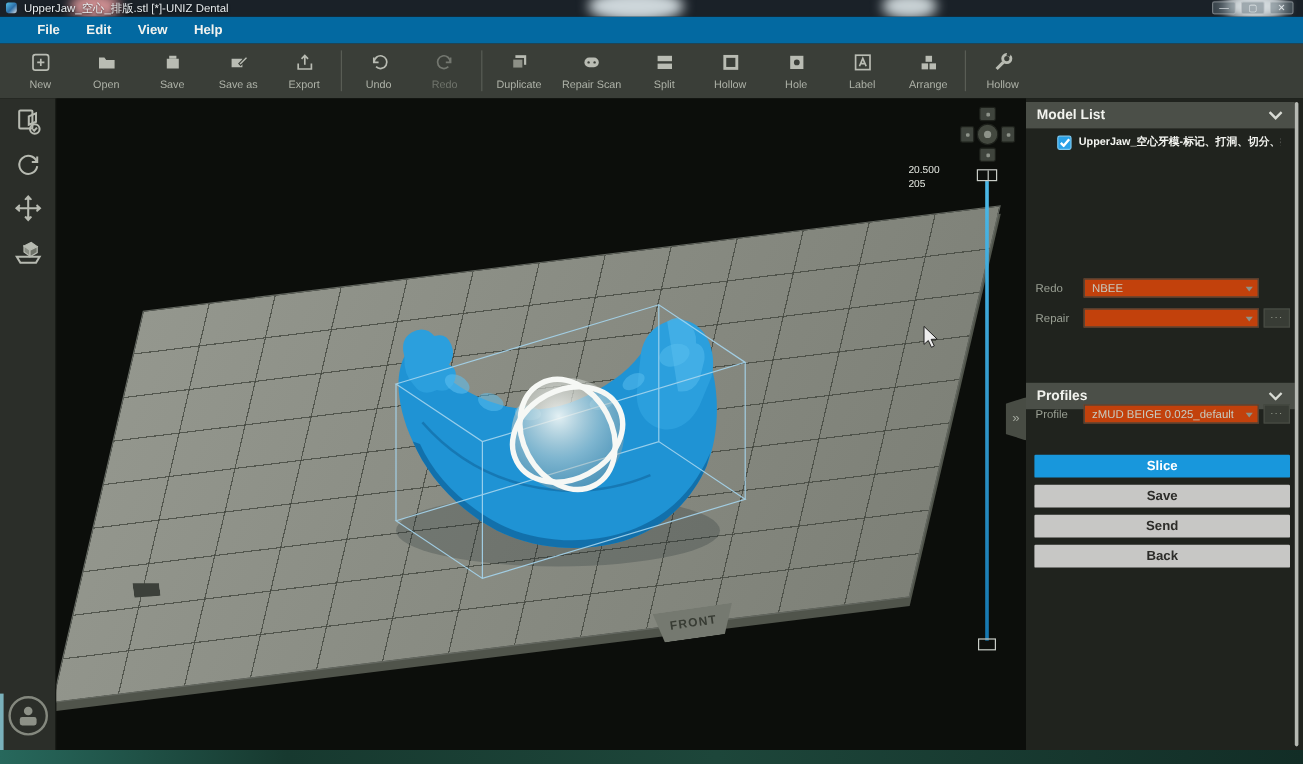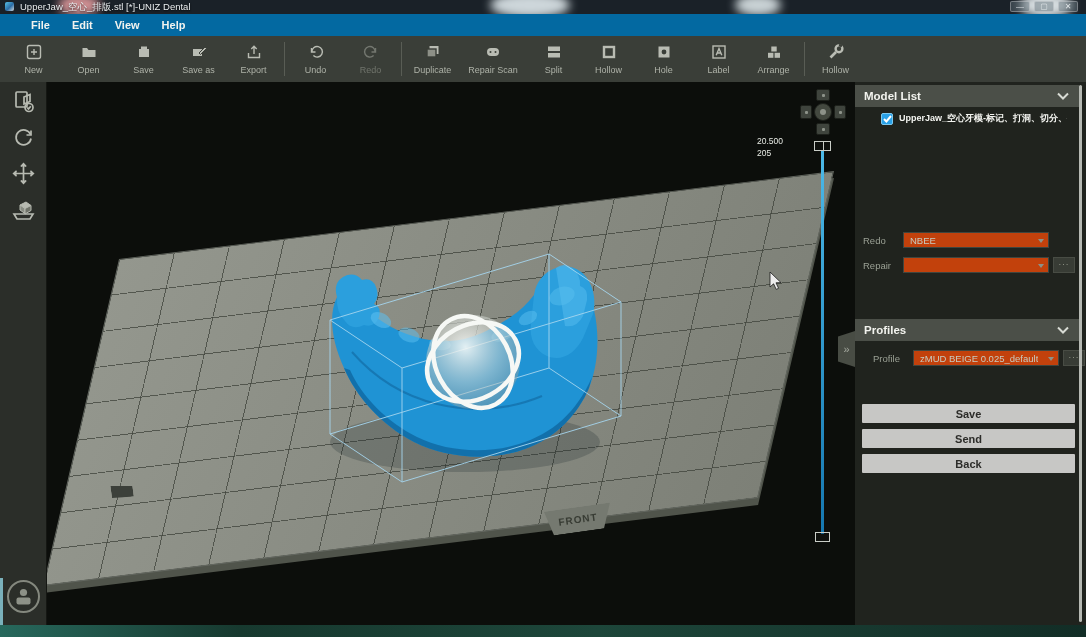--- a/index.html
+++ b/index.html
@@ -411,29 +411,30 @@
       </div>
       <div class="more-btn">···</div>
     </div>
 
     <div class="sec-header" style="top:237px;">
       <span class="sec-title">Profiles</span>
       <svg viewBox="0 0 12 8">
           <polyline points="1,1.5 6,6.5 11,1.5"></polyline>
         </svg>
     </div>
-    <div class="field-row" style="left:8px;top:268px;width:222px;justify-content:flex-end;">
+    <div class="field-row" style="left:8px;top:255px;width:222px;">
       <span class="field-label">Profile</span>
       <div class="dropdown" style="width:146px;">
         <span class="dd-text">zMUD BEIGE 0.025_default</span>
         <span class="dd-caret"></span>
       </div>
       <div class="more-btn">···</div>
     </div>
 
+    <button class="action-btn primary" style="top:297px;">Slice</button>
     <button class="action-btn secondary" style="top:322px;">Save</button>
     <button class="action-btn secondary" style="top:372px;">Back</button>
     <button class="action-btn secondary" style="top:347px;">Send</button>
 
     <div class="scrollbar"></div>
   </div>
 
   <div class="bottombar"></div>
   <div class="leftedge"></div>
 

